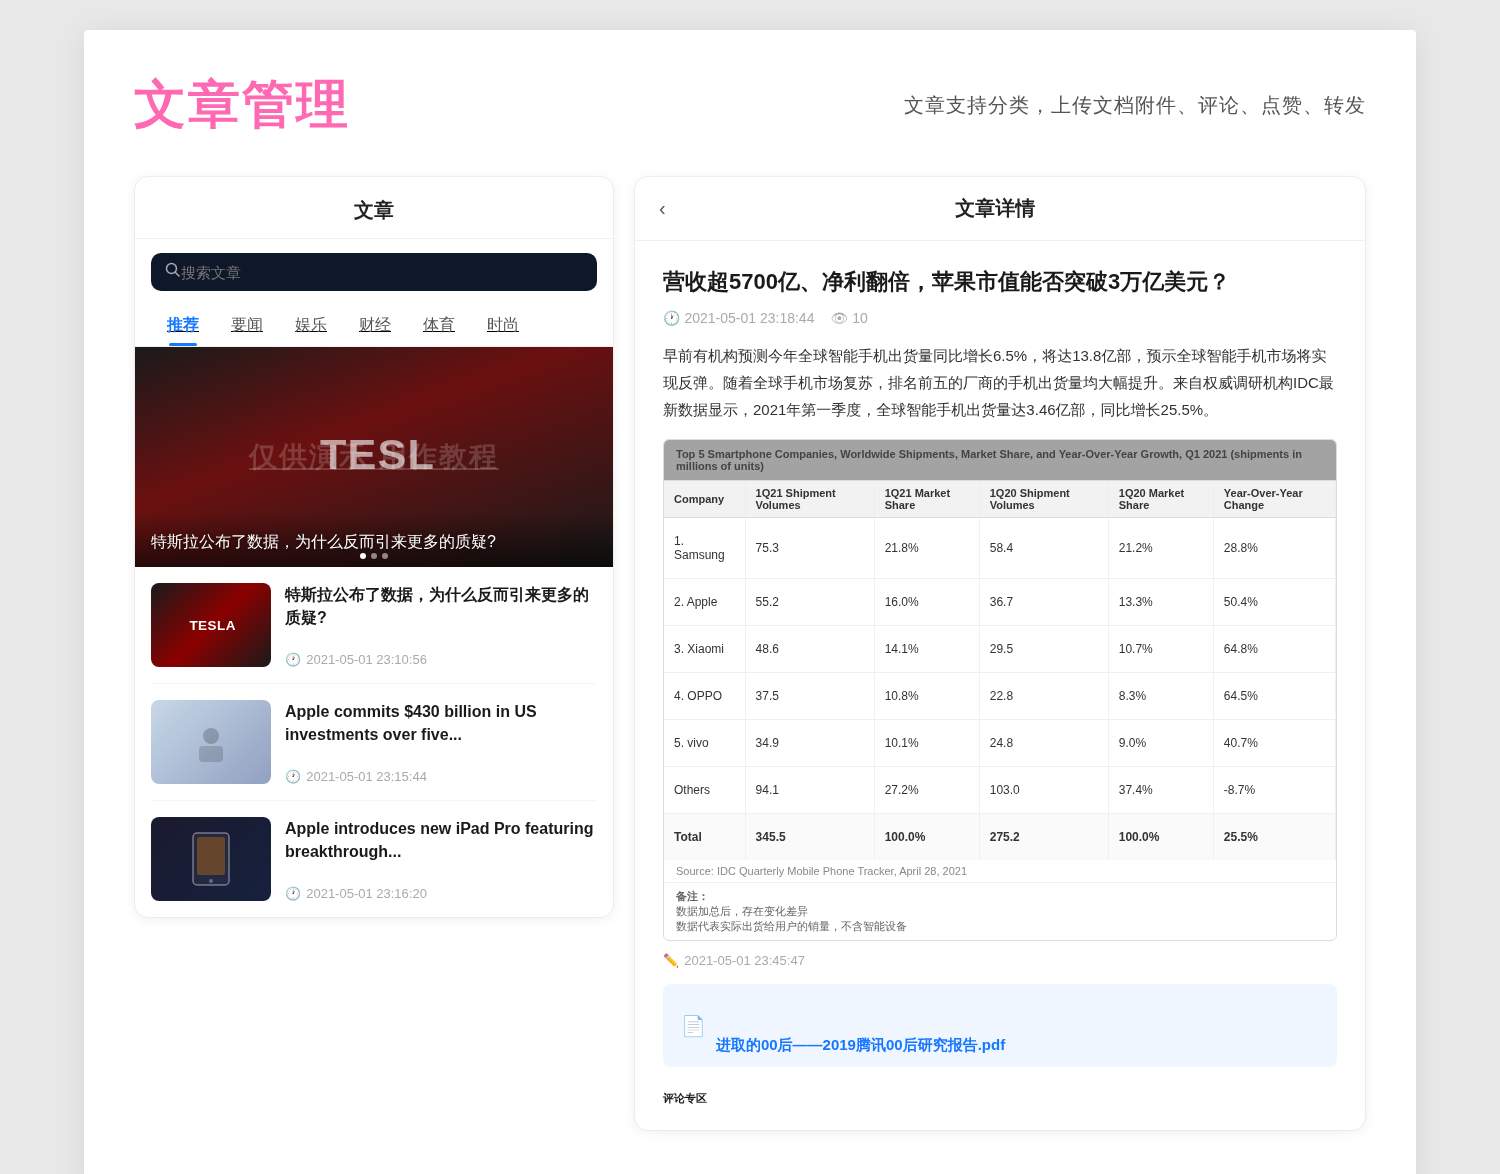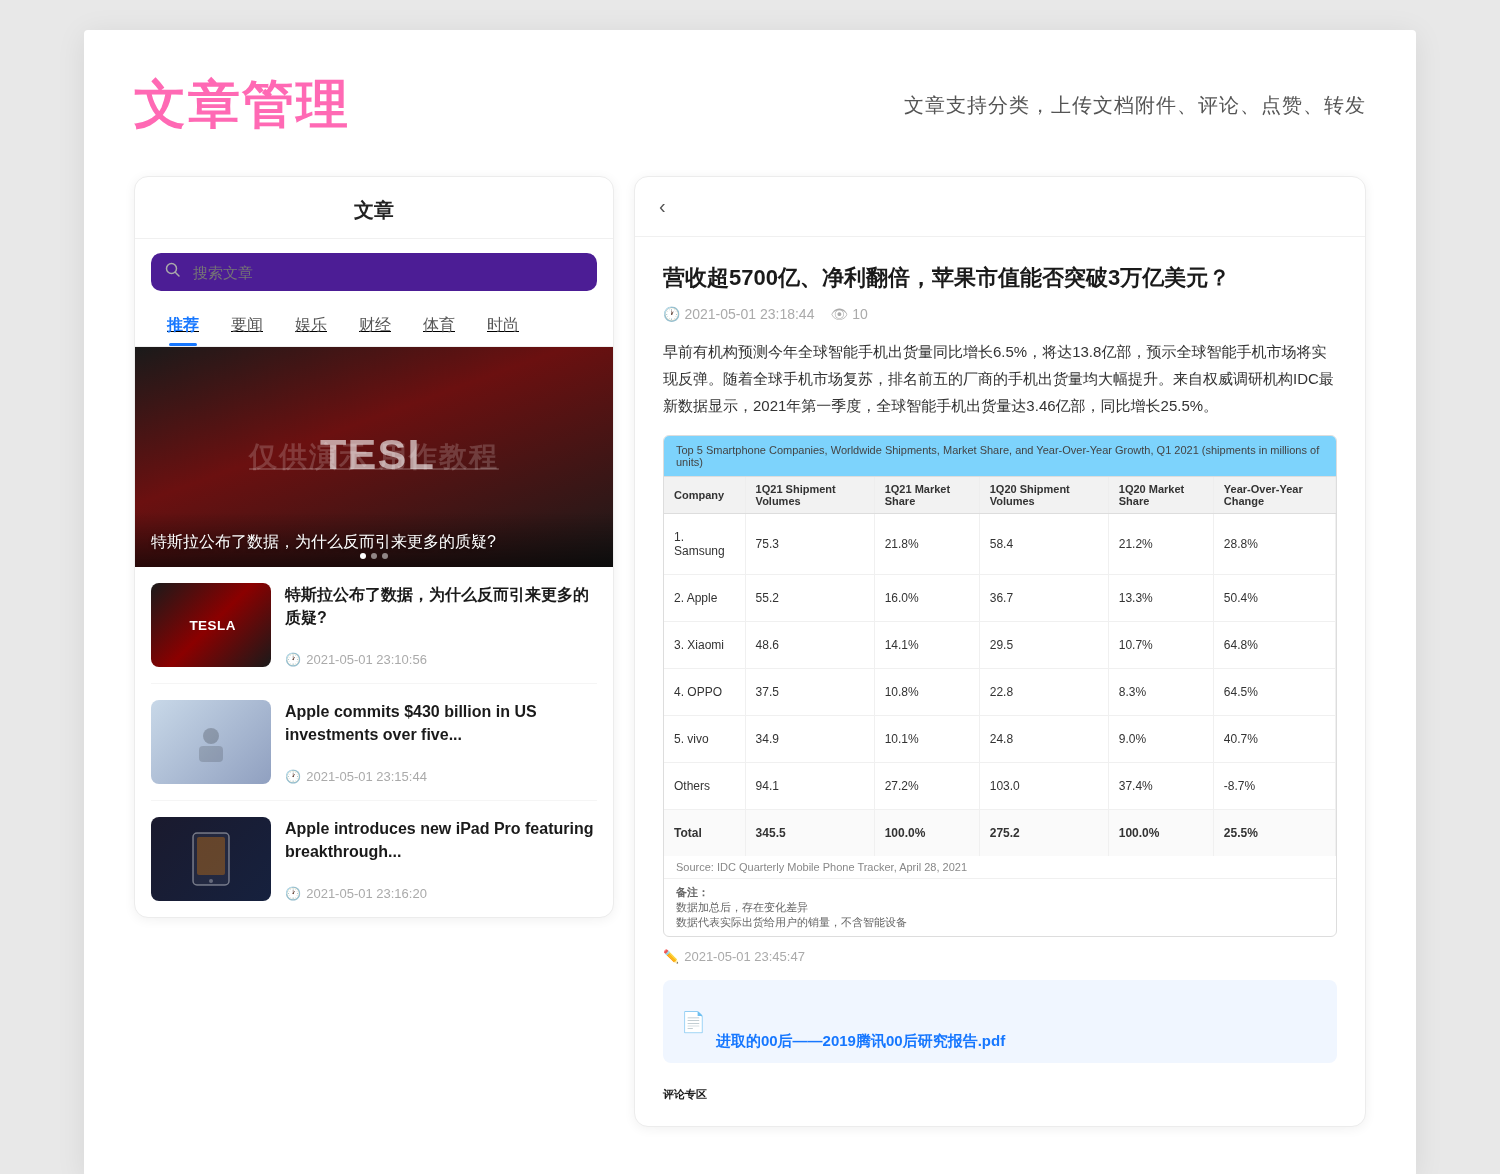--- a/index.html
+++ b/index.html
@@ -58,24 +58,24 @@
       font-size: 20px;
       font-weight: 600;
       color: #222;
       padding: 20px 0 14px;
       border-bottom: 1px solid #f0f0f0;
     }
     .search-bar {
       margin: 14px 16px;
       display: flex;
       align-items: center;
-      background: #4c1d95;
+      background: #0f172a;
       border-radius: 10px;
       padding: 9px 14px;
-      gap: 12px;
+      gap: 0;
     }
     .search-bar .search-icon-svg {
       color: #aaa;
       flex-shrink: 0;
     }
     .search-input {
       border: none;
       background: transparent;
       font-size: 15px;
       color: #999;
@@ -267,25 +267,25 @@
     }
     
     .table-wrap {
       border: 1px solid #ddd;
       border-radius: 6px;
       overflow: hidden;
       margin-bottom: 10px;
       font-size: 12px;
     }
     .table-caption {
-      background: #7dd3fc;
+      background: #a3a3a3;
       padding: 8px 12px;
       font-size: 11px;
       color: #444;
-      font-weight: 400;
+      font-weight: 700;
       border-bottom: 1px solid #ddd;
     }
     .data-table {
       width: 100%;
       border-collapse: collapse;
     }
     .data-table th {
       background: #f2f2f2;
       padding: 6px 10px;
       font-size: 11px;
@@ -496,20 +496,21 @@
               <span>2021-05-01 23:16:20</span>
             </div>
           </div>
         </div>
       </div>
     </div>
 
     <div class="right-panel">
       <div class="detail-header">
         <span class="back-btn">‹</span>
+        <span class="detail-panel-title">文章详情</span>
       </div>
 
       <div class="detail-body">
         <div class="detail-article-title">营收超5700亿、净利翻倍，苹果市值能否突破3万亿美元？</div>
 
         <div class="detail-meta">
           <div class="meta-item">
             <span>🕐</span>
             <span>2021-05-01 23:18:44</span>
           </div>

